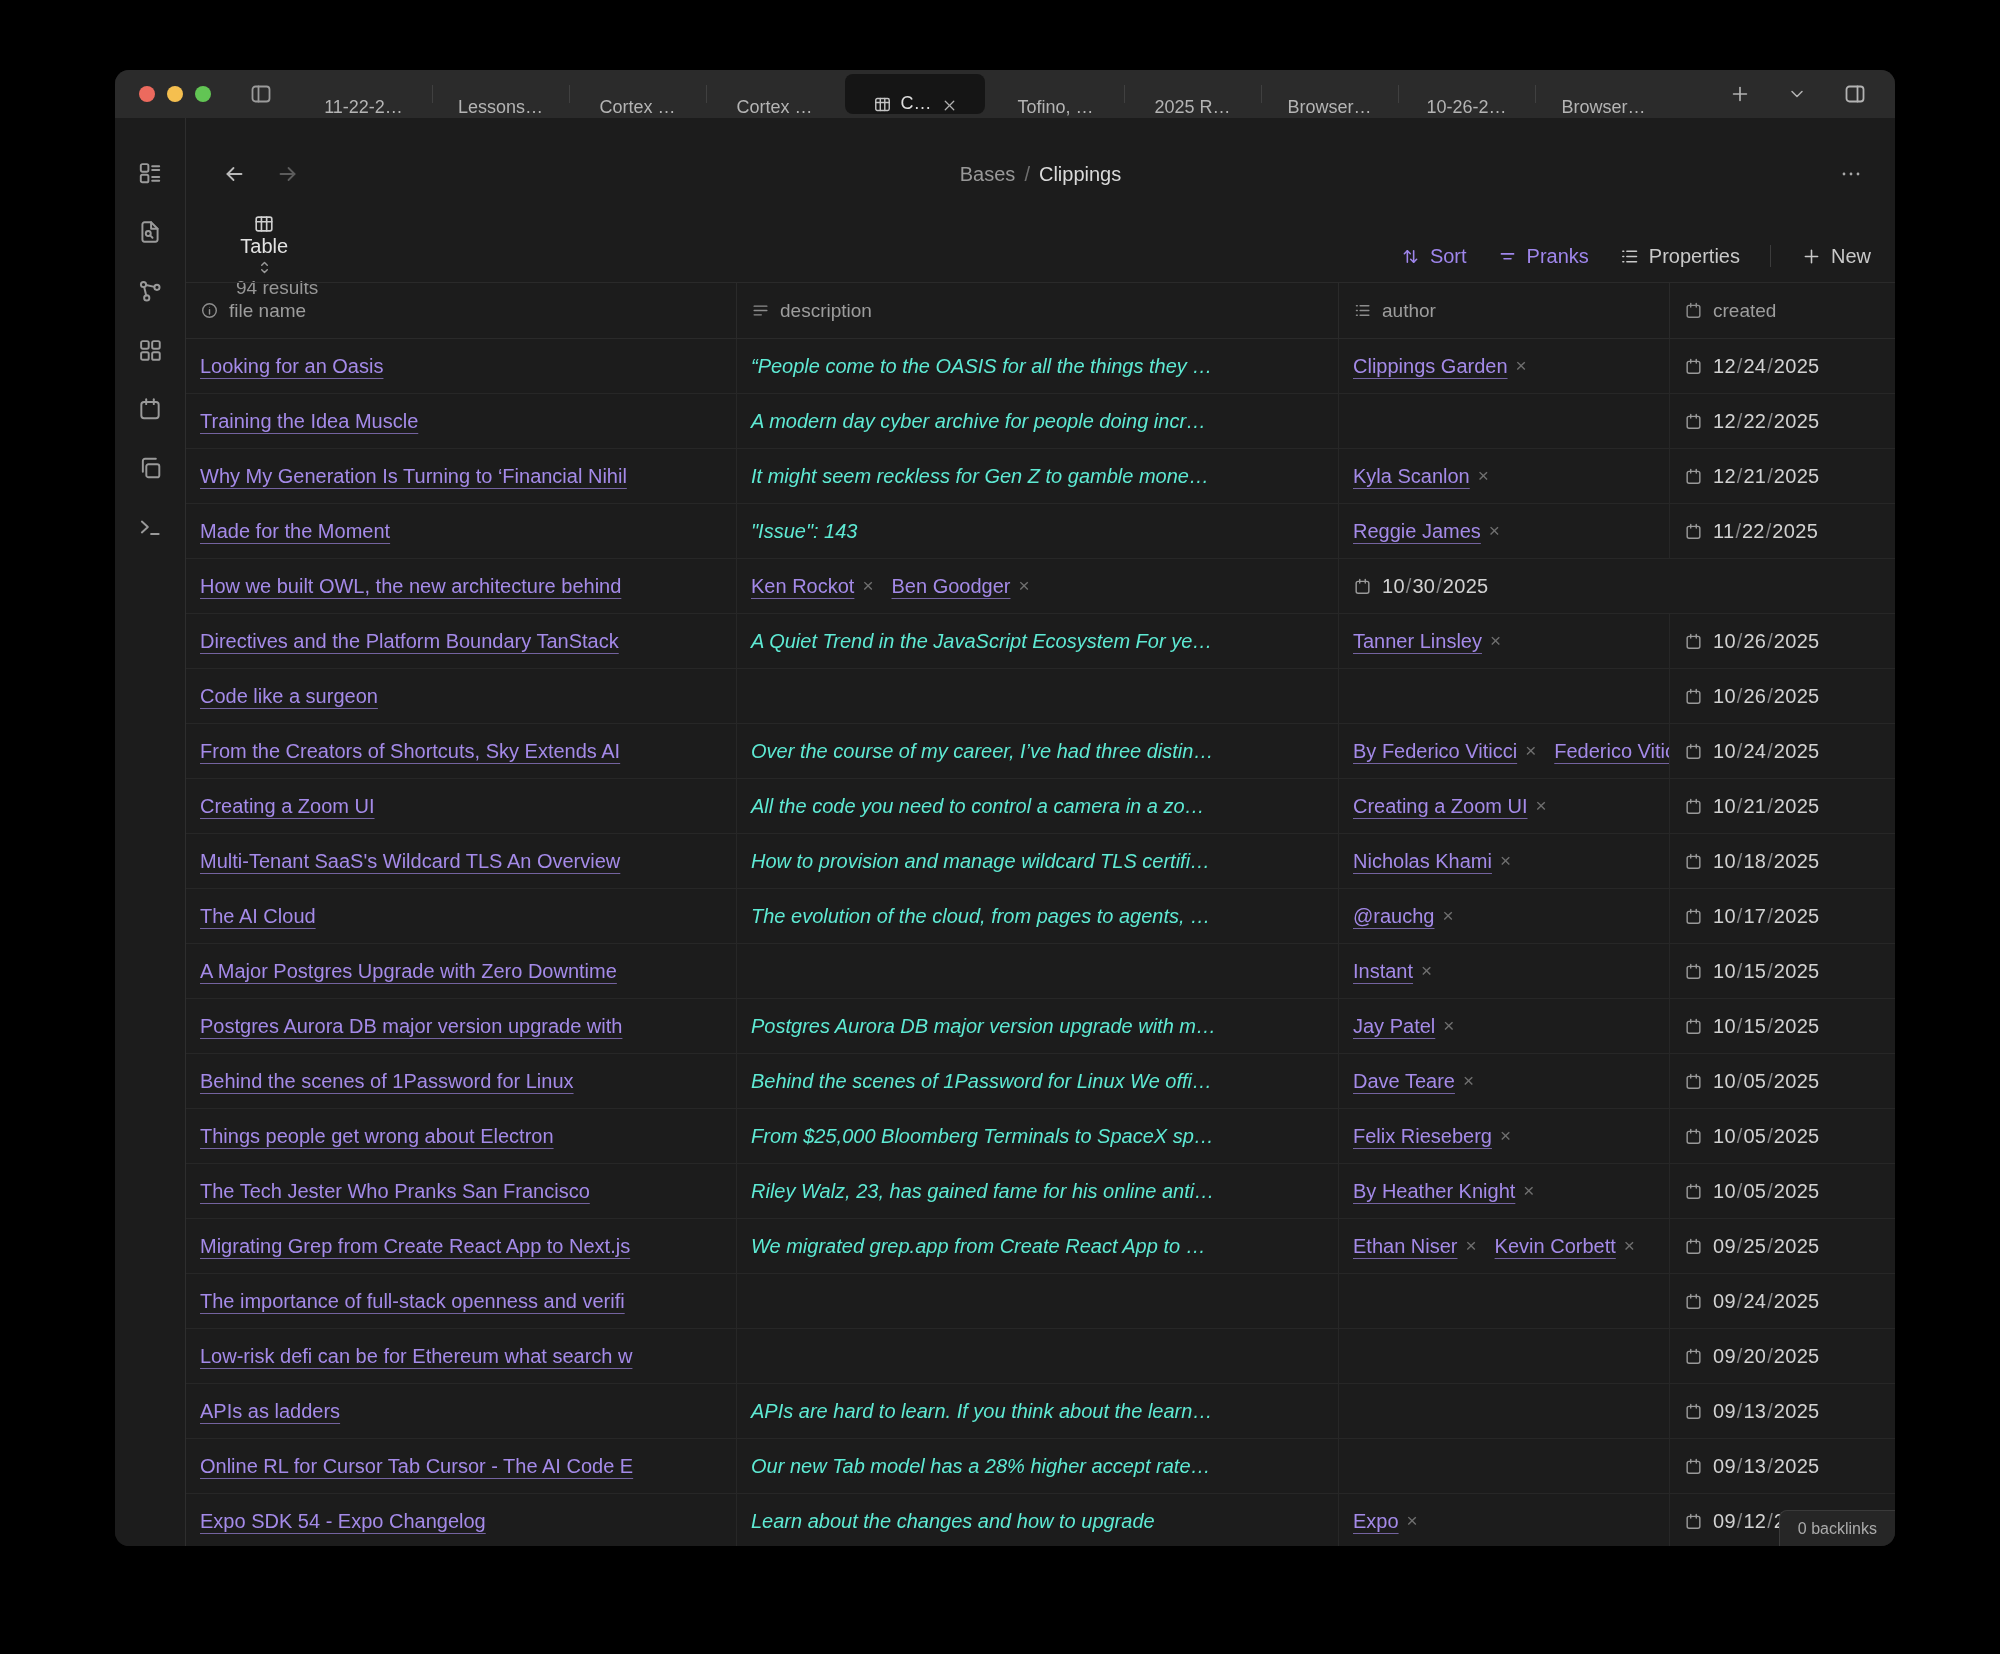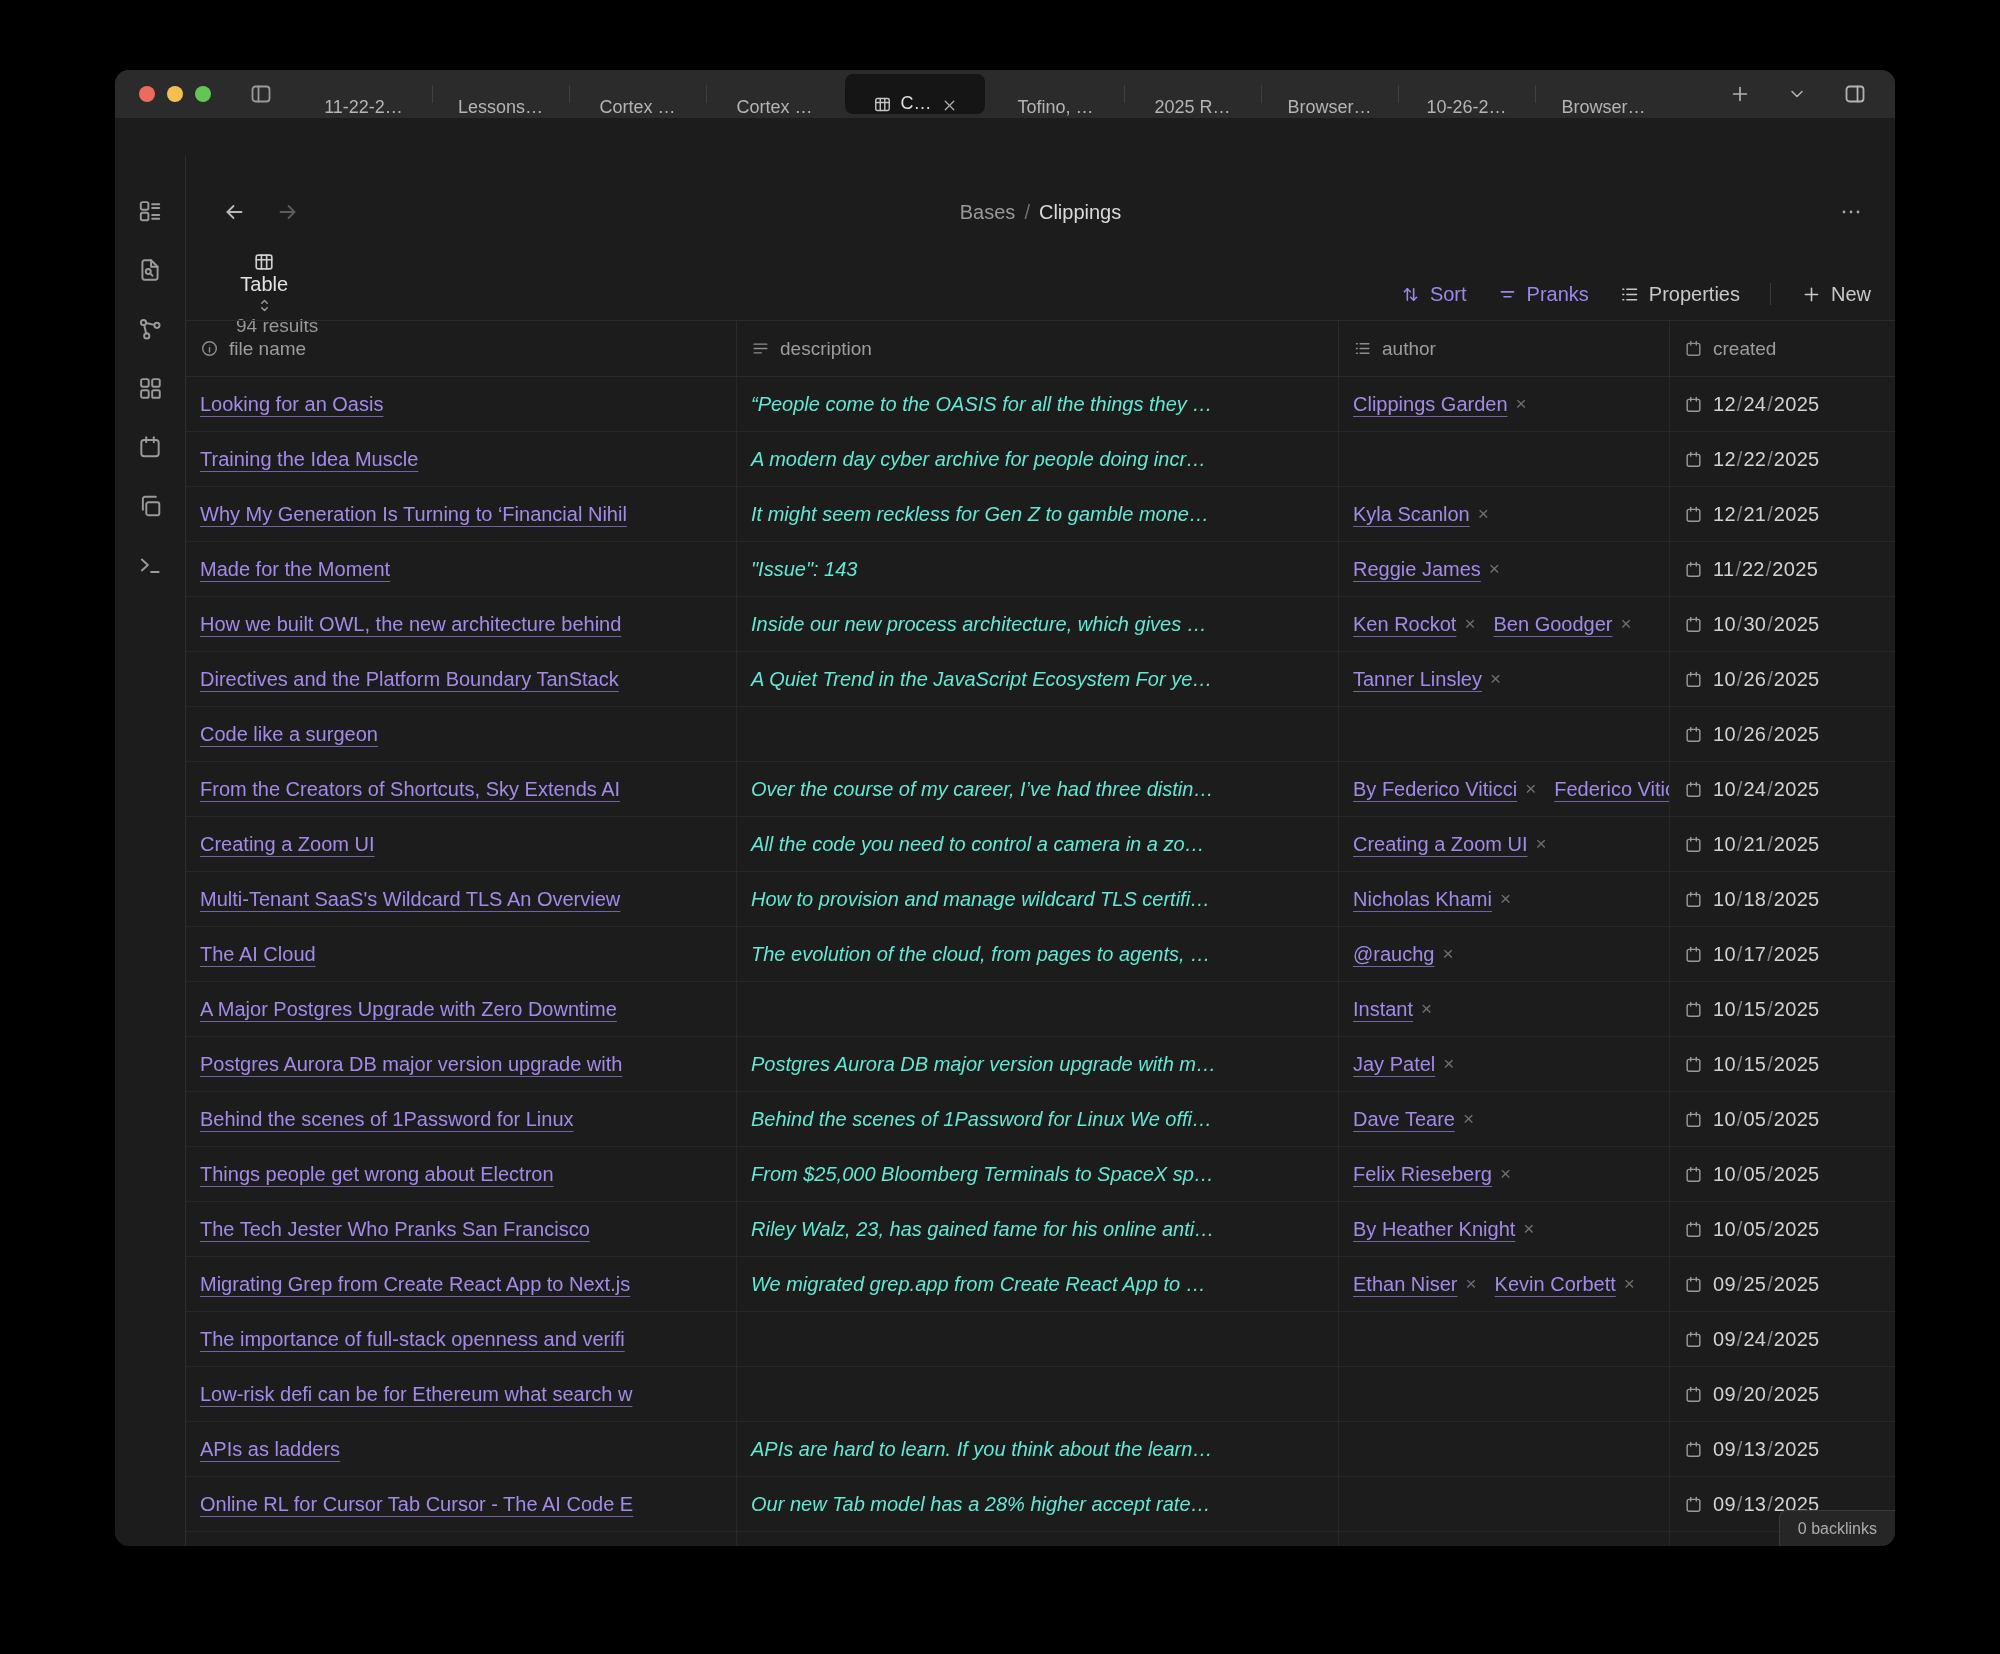--- a/index.html
+++ b/index.html
@@ -19,21 +19,21 @@
   .tab + .tab::before{content:"";position:absolute;left:0;top:15px;height:18px;width:1px;background:#404040;}
   .tab.active{width:140px;background:#151515;border-radius:8px;height:40px;margin:0 2px;
               color:#dedede;gap:9px;padding:0 10px;box-sizing:border-box;}
   .tab.active::before{display:none;}
   .tab.active + .tab::before{display:none;}
   .tab .ticon{color:#c4c4c4;display:flex;}
   .tab .tclose{color:#b0b0b0;display:flex;}
   .tab-actions{margin-left:auto;display:flex;align-items:center;gap:36px;padding-right:28px;color:#b3b3b3;}
   .tab-actions .icon{display:flex;}
   
-  .body{flex:1;display:flex;min-height:0;background:#1c1c1c;margin-top:38px;}
+  .body{flex:1;display:flex;min-height:0;background:#1c1c1c;}
   .ribbon{flex:0 0 70px;border-right:1px solid #2e2e2e;display:flex;flex-direction:column;
           align-items:center;padding-top:42px;gap:33px;color:#9a9a9a;}
   .ribbon .icon{display:flex;}
   .main{flex:1;display:flex;flex-direction:column;min-width:0;position:relative;}
   
   .navbar{height:112px;flex:0 0 112px;display:flex;align-items:center;position:relative;}
   .nav-arrows{display:flex;gap:30px;padding-left:36px;}
   .nav-arrows .icon{display:flex;}
   .arrow-back{color:#b9b9b9;}
   .arrow-fwd{color:#5c5c5c;}
@@ -453,23 +453,20 @@
                   </svg>
                 </span>
                 <span><span class="d">11</span><span class="sl">/</span><span class="d">22</span><span class="sl">/</span><span class="d">2025</span></span>
               </div>
             </div>
             <div class="trow">
               <div class="td">
                 <a class="flink">How we built OWL, the new architecture behind</a>
               </div>
               <div class="td">
-                <span class="desc">Inside our new process architecture, which gives …</span>
-              </div>
-              <div class="td">
                 <span class="chip">
                   <a class="alink">Ken Rockot</a>
                   <span class="x">×</span>
                 </span>
                 <span class="chip">
                   <a class="alink">Ben Goodger</a>
                   <span class="x">×</span>
                 </span>
               </div>
               <div class="td created-cell">

